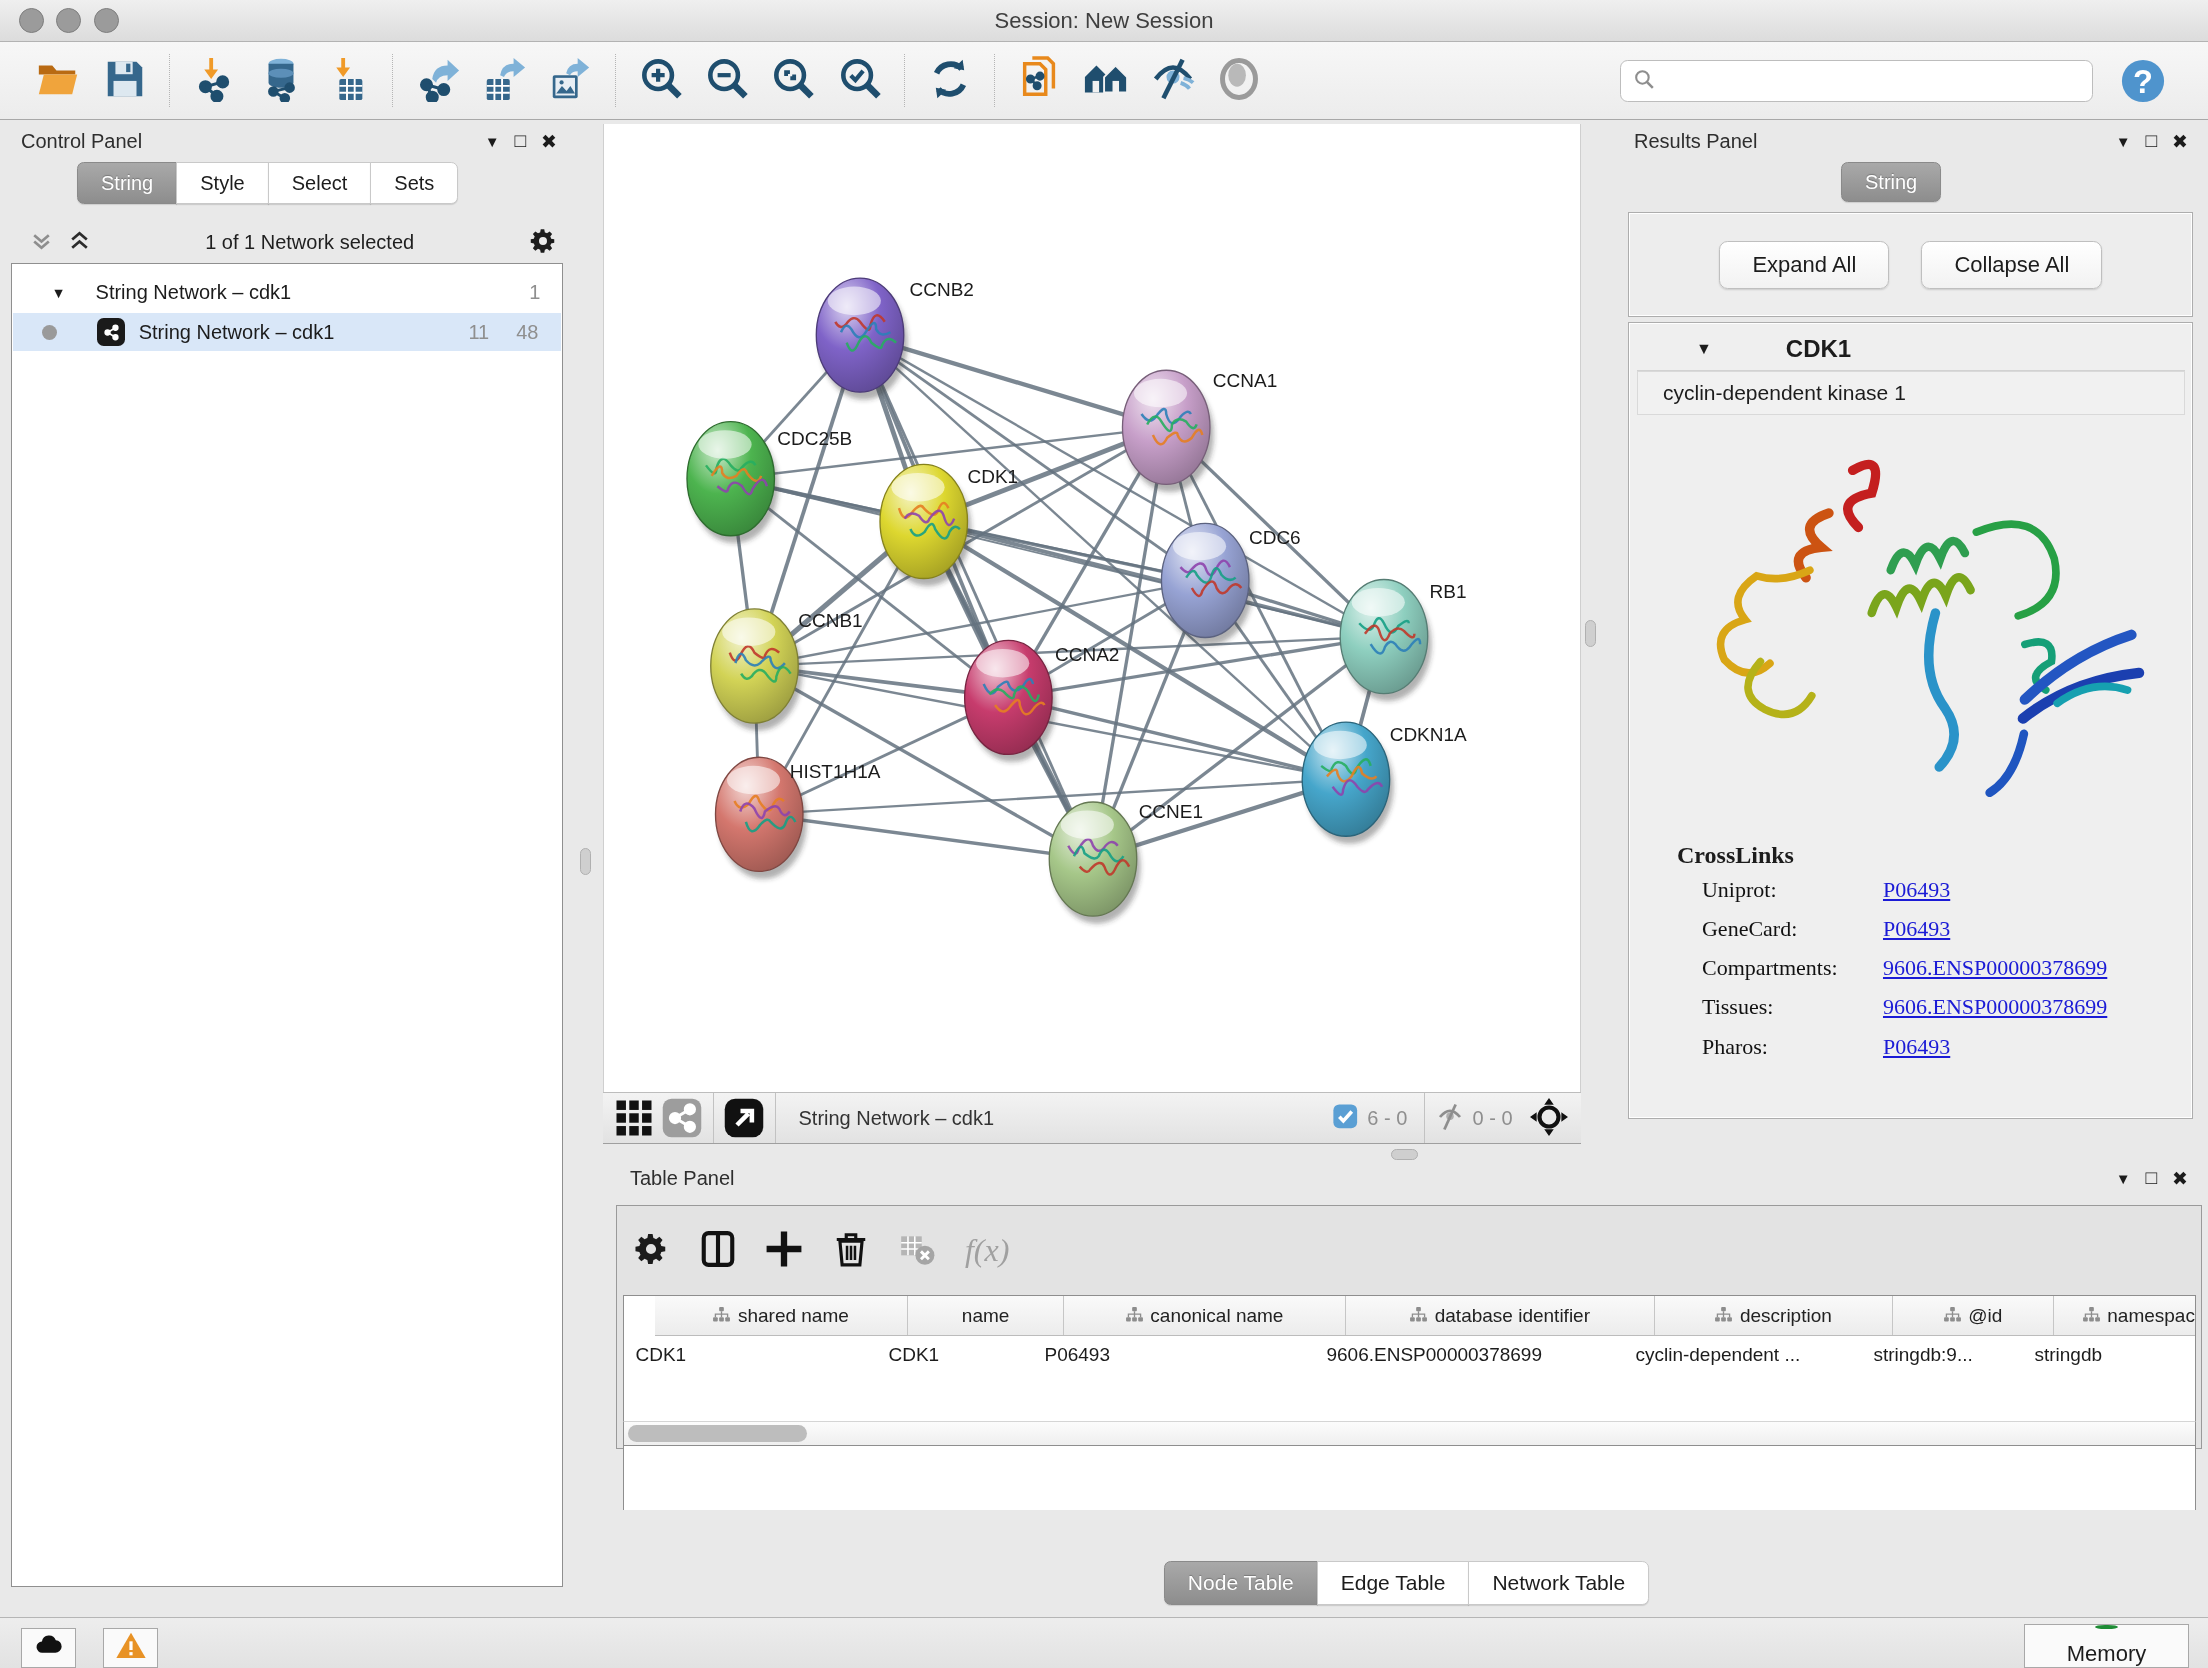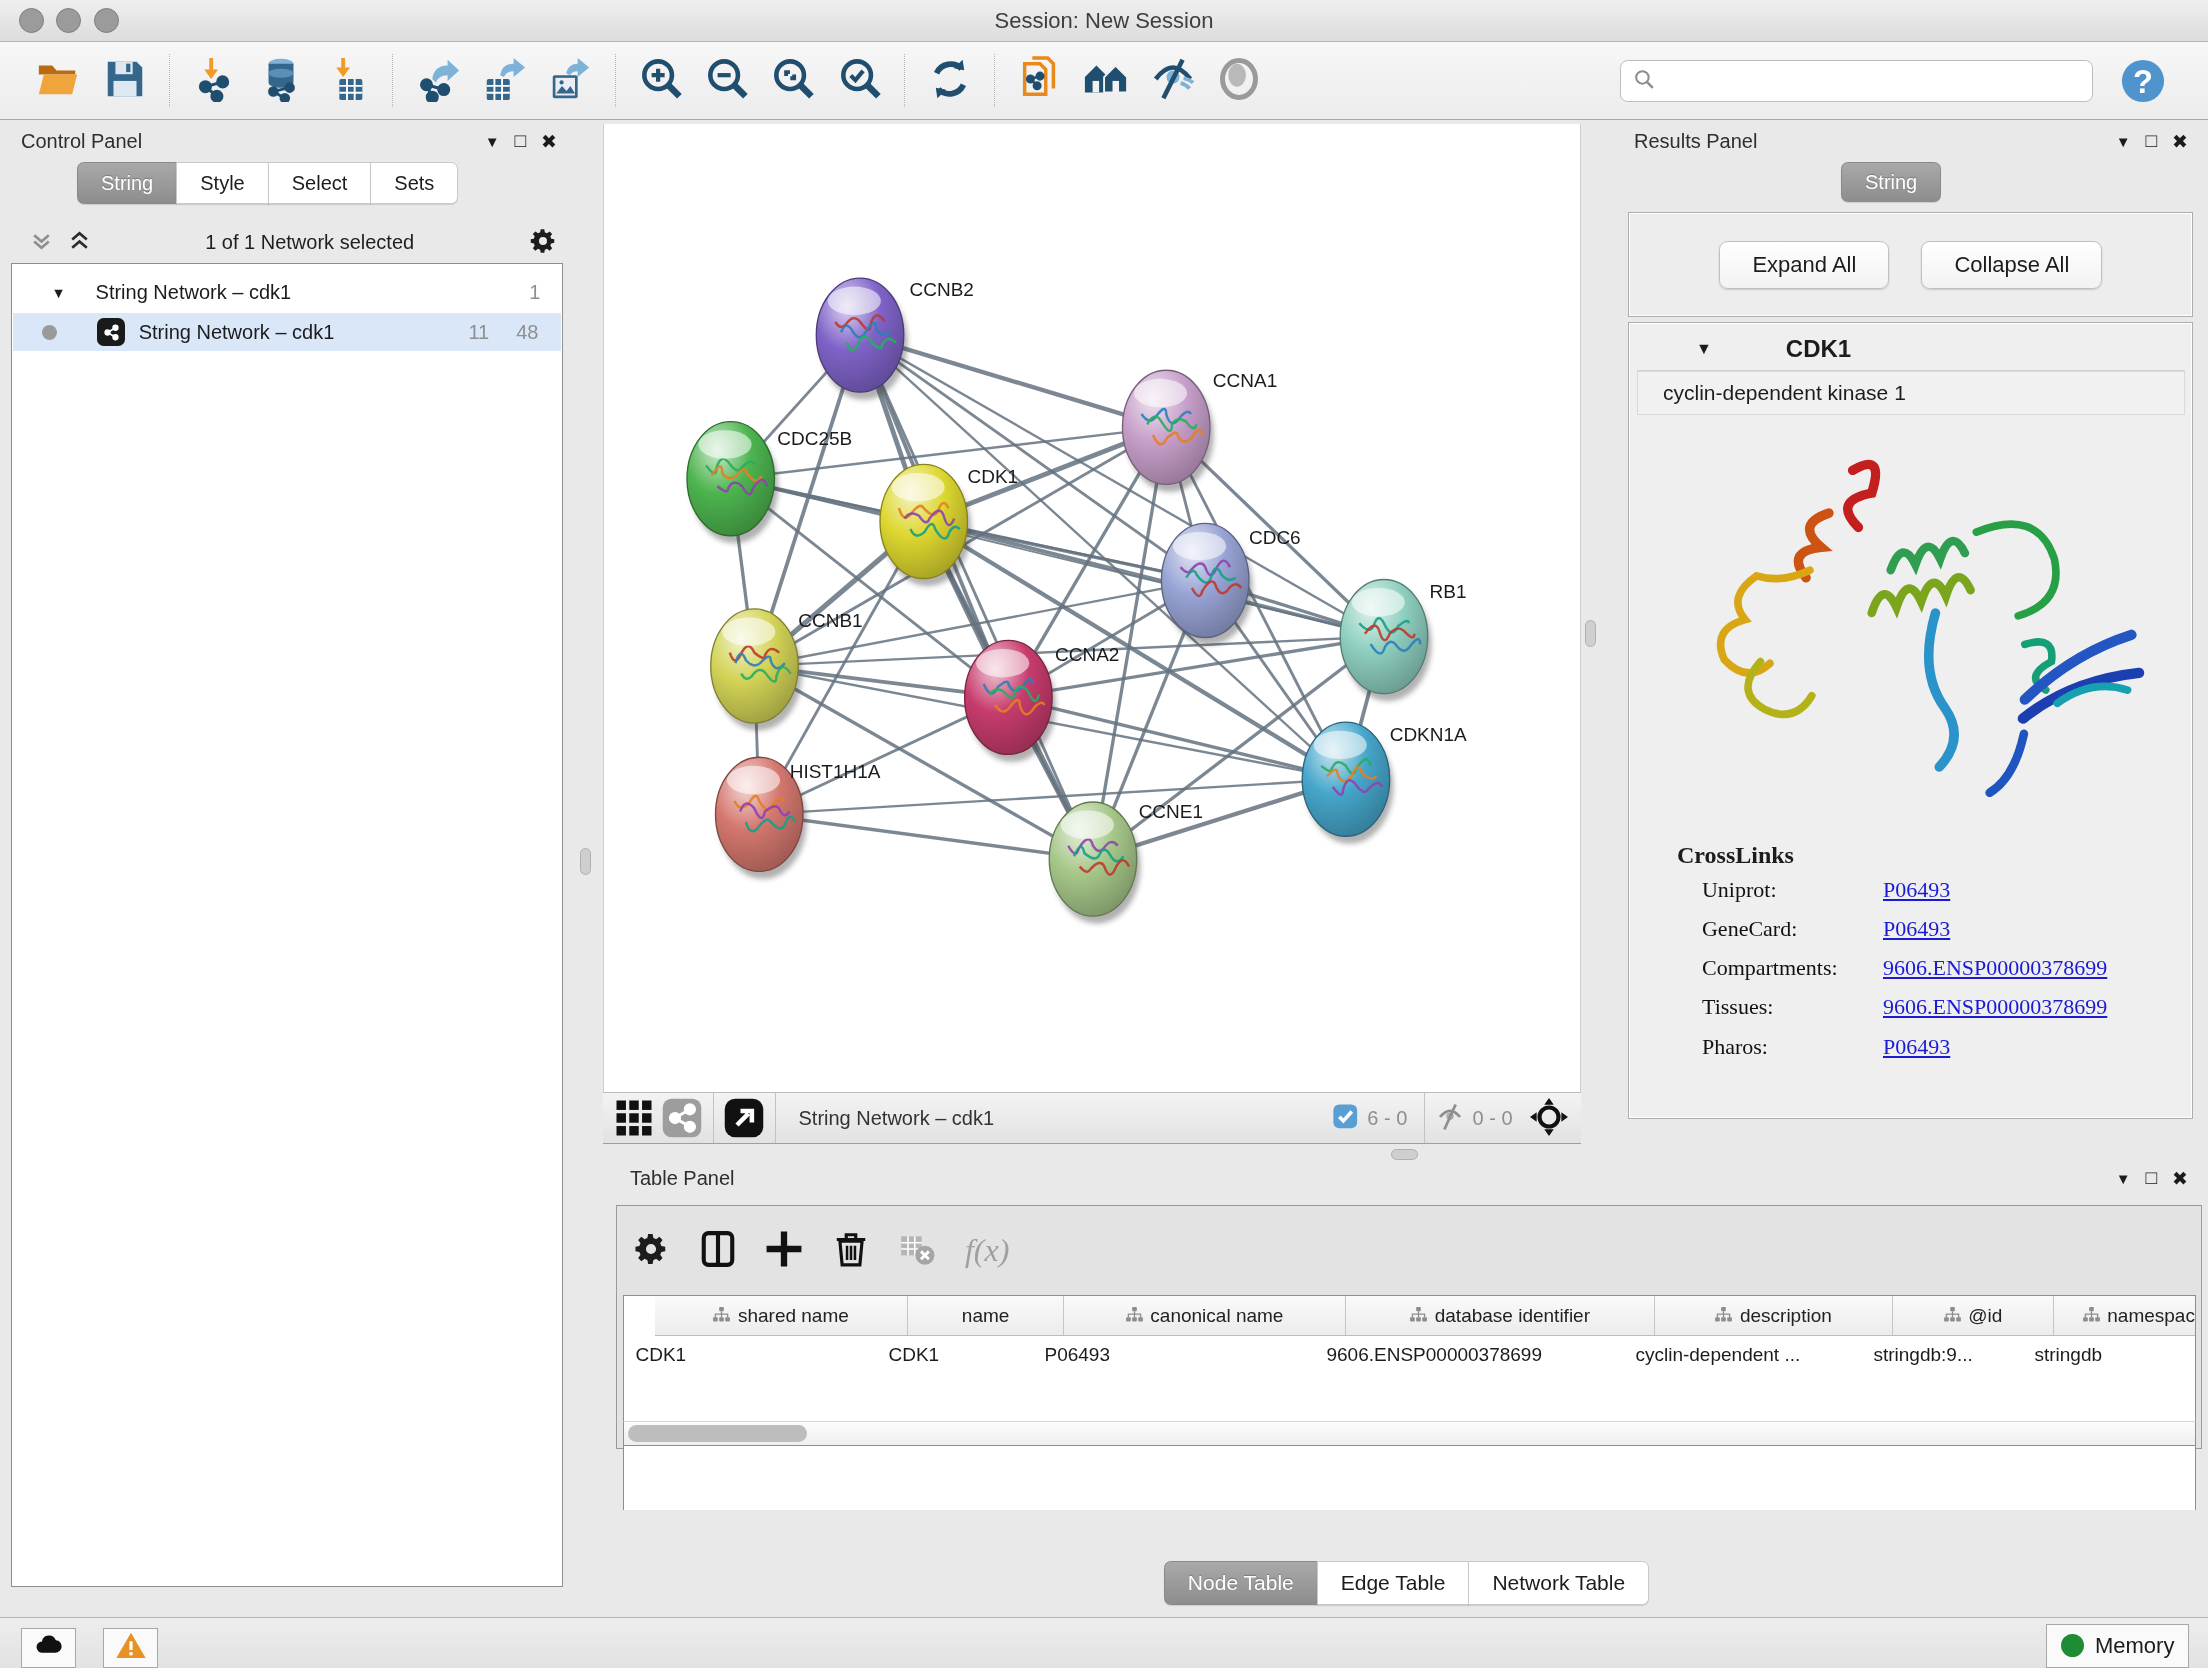--- a/index.html
+++ b/index.html
@@ -96,21 +96,21 @@
   #tp-hscroll { position:absolute; left:5.7px; bottom:1.9px; right:5.7px; height:25px; background:linear-gradient(#fcfcfc,#efefef); border:1px solid #8e8e8e; border-top:1px solid #d5d5d5; }
   #tp-hscroll .thumb { position:absolute; left:3.8px; top:2.9px; width:179px; height:17px; background:#bdbdbd; border-radius:8.6px; }
   #tp-tabs { position:absolute; left:0; right:0; top:398px; display:flex; justify-content:center; }
   #tp-tabs .seg { border-radius:0; margin-left:-1px; height:44px; font-size:21px; }
   #tp-tabs .seg:first-child { border-radius:6.7px 0 0 6.7px; }
   #tp-tabs .seg:last-child { border-radius:0 6.7px 6.7px 0; }
 
   
   #statusbar { position:absolute; left:0; top:1617px; width:2208px; height:51px; background:linear-gradient(#ededed,#e2e2e2); border-top:1px solid #b5b5b5; }
   .sb-btn { position:absolute; top:9.5px; width:55px; height:40px; background:#fafafa; border:1.9px solid #a8a8a8; display:flex; align-items:center; justify-content:center; }
-  #memory-btn { position:absolute; right:19px; top:5.7px; width:143px; height:44px; background:#fafafa; border:1.9px solid #a8a8a8; display:flex; align-items:center; justify-content:center; gap:11.4px; font-size:22px; }
+  #memory-btn { position:absolute; right:19px; top:5.7px; width:165px; height:44px; background:#fafafa; border:1.9px solid #a8a8a8; display:flex; align-items:center; justify-content:center; gap:11.4px; font-size:22px;flex-direction:column; }
   #memory-btn .dot { width:23px; height:23px; border-radius:50%; background:#1e8c35; }
 
   svg text { font-family:"Liberation Sans", sans-serif; }
 </style>
 </head>
 <body>
 
 <div id="titlebar">
   <div class="traffic"></div>
   <div class="traffic"></div>

